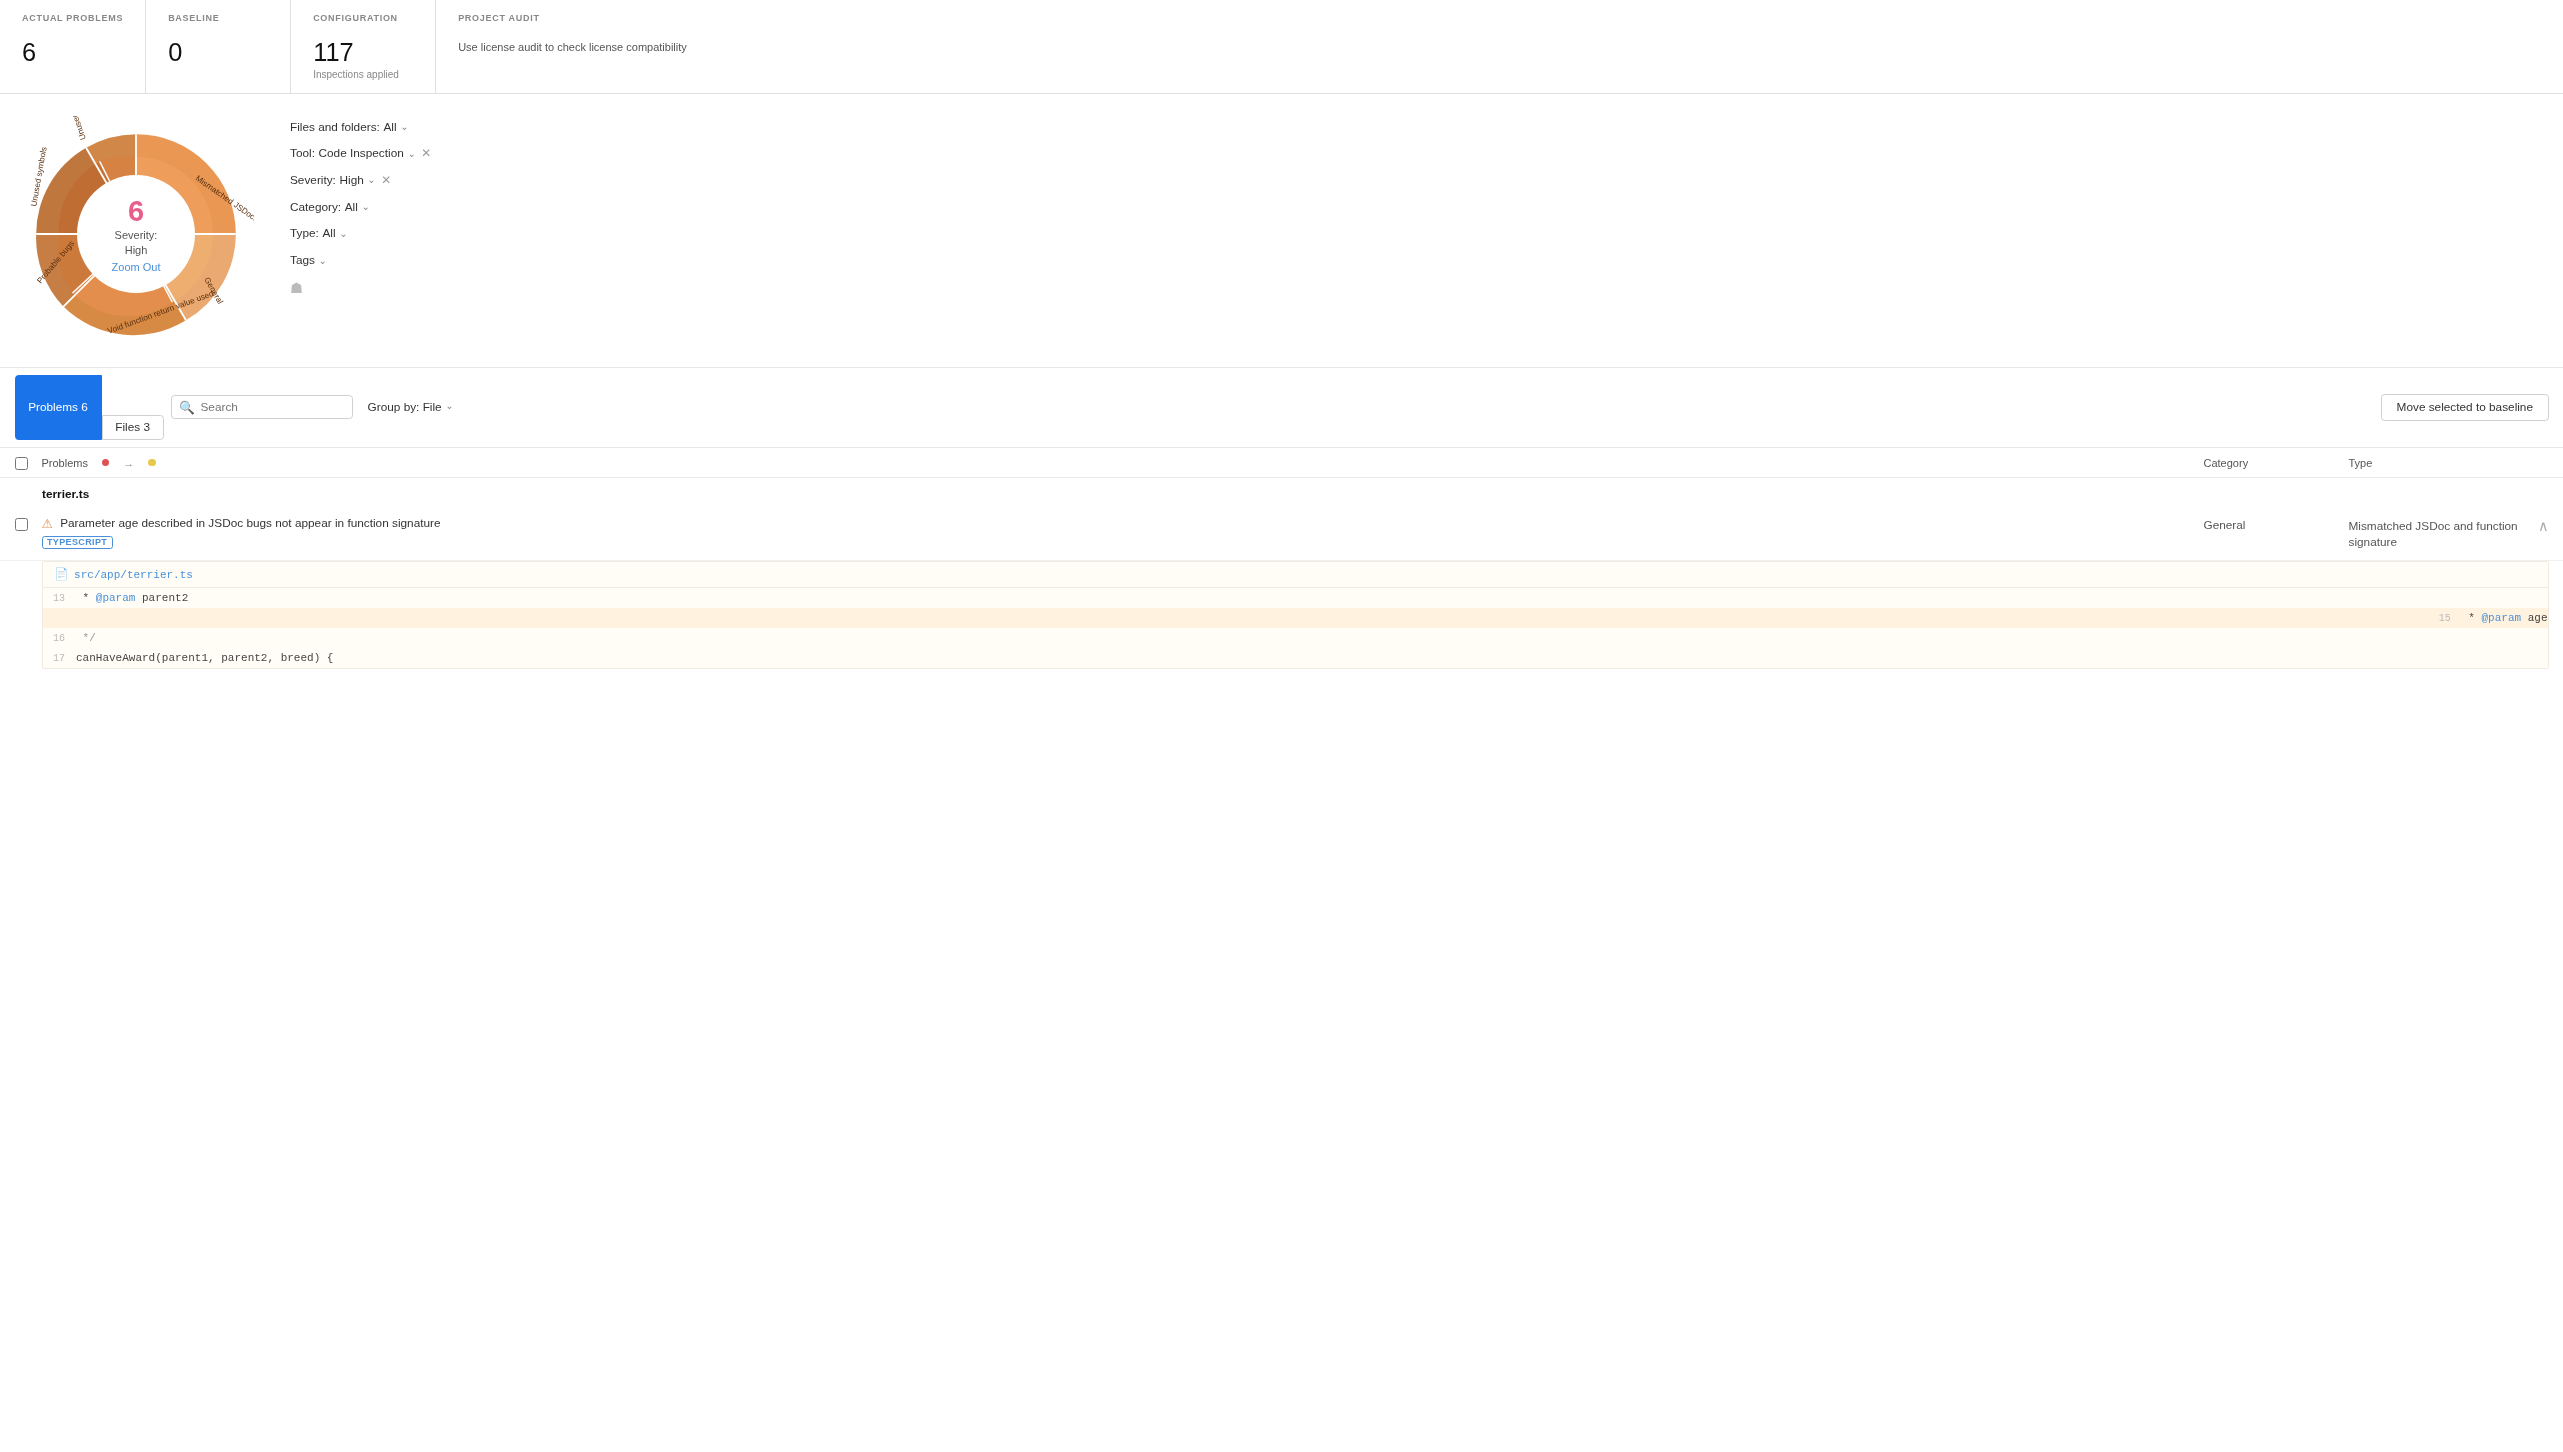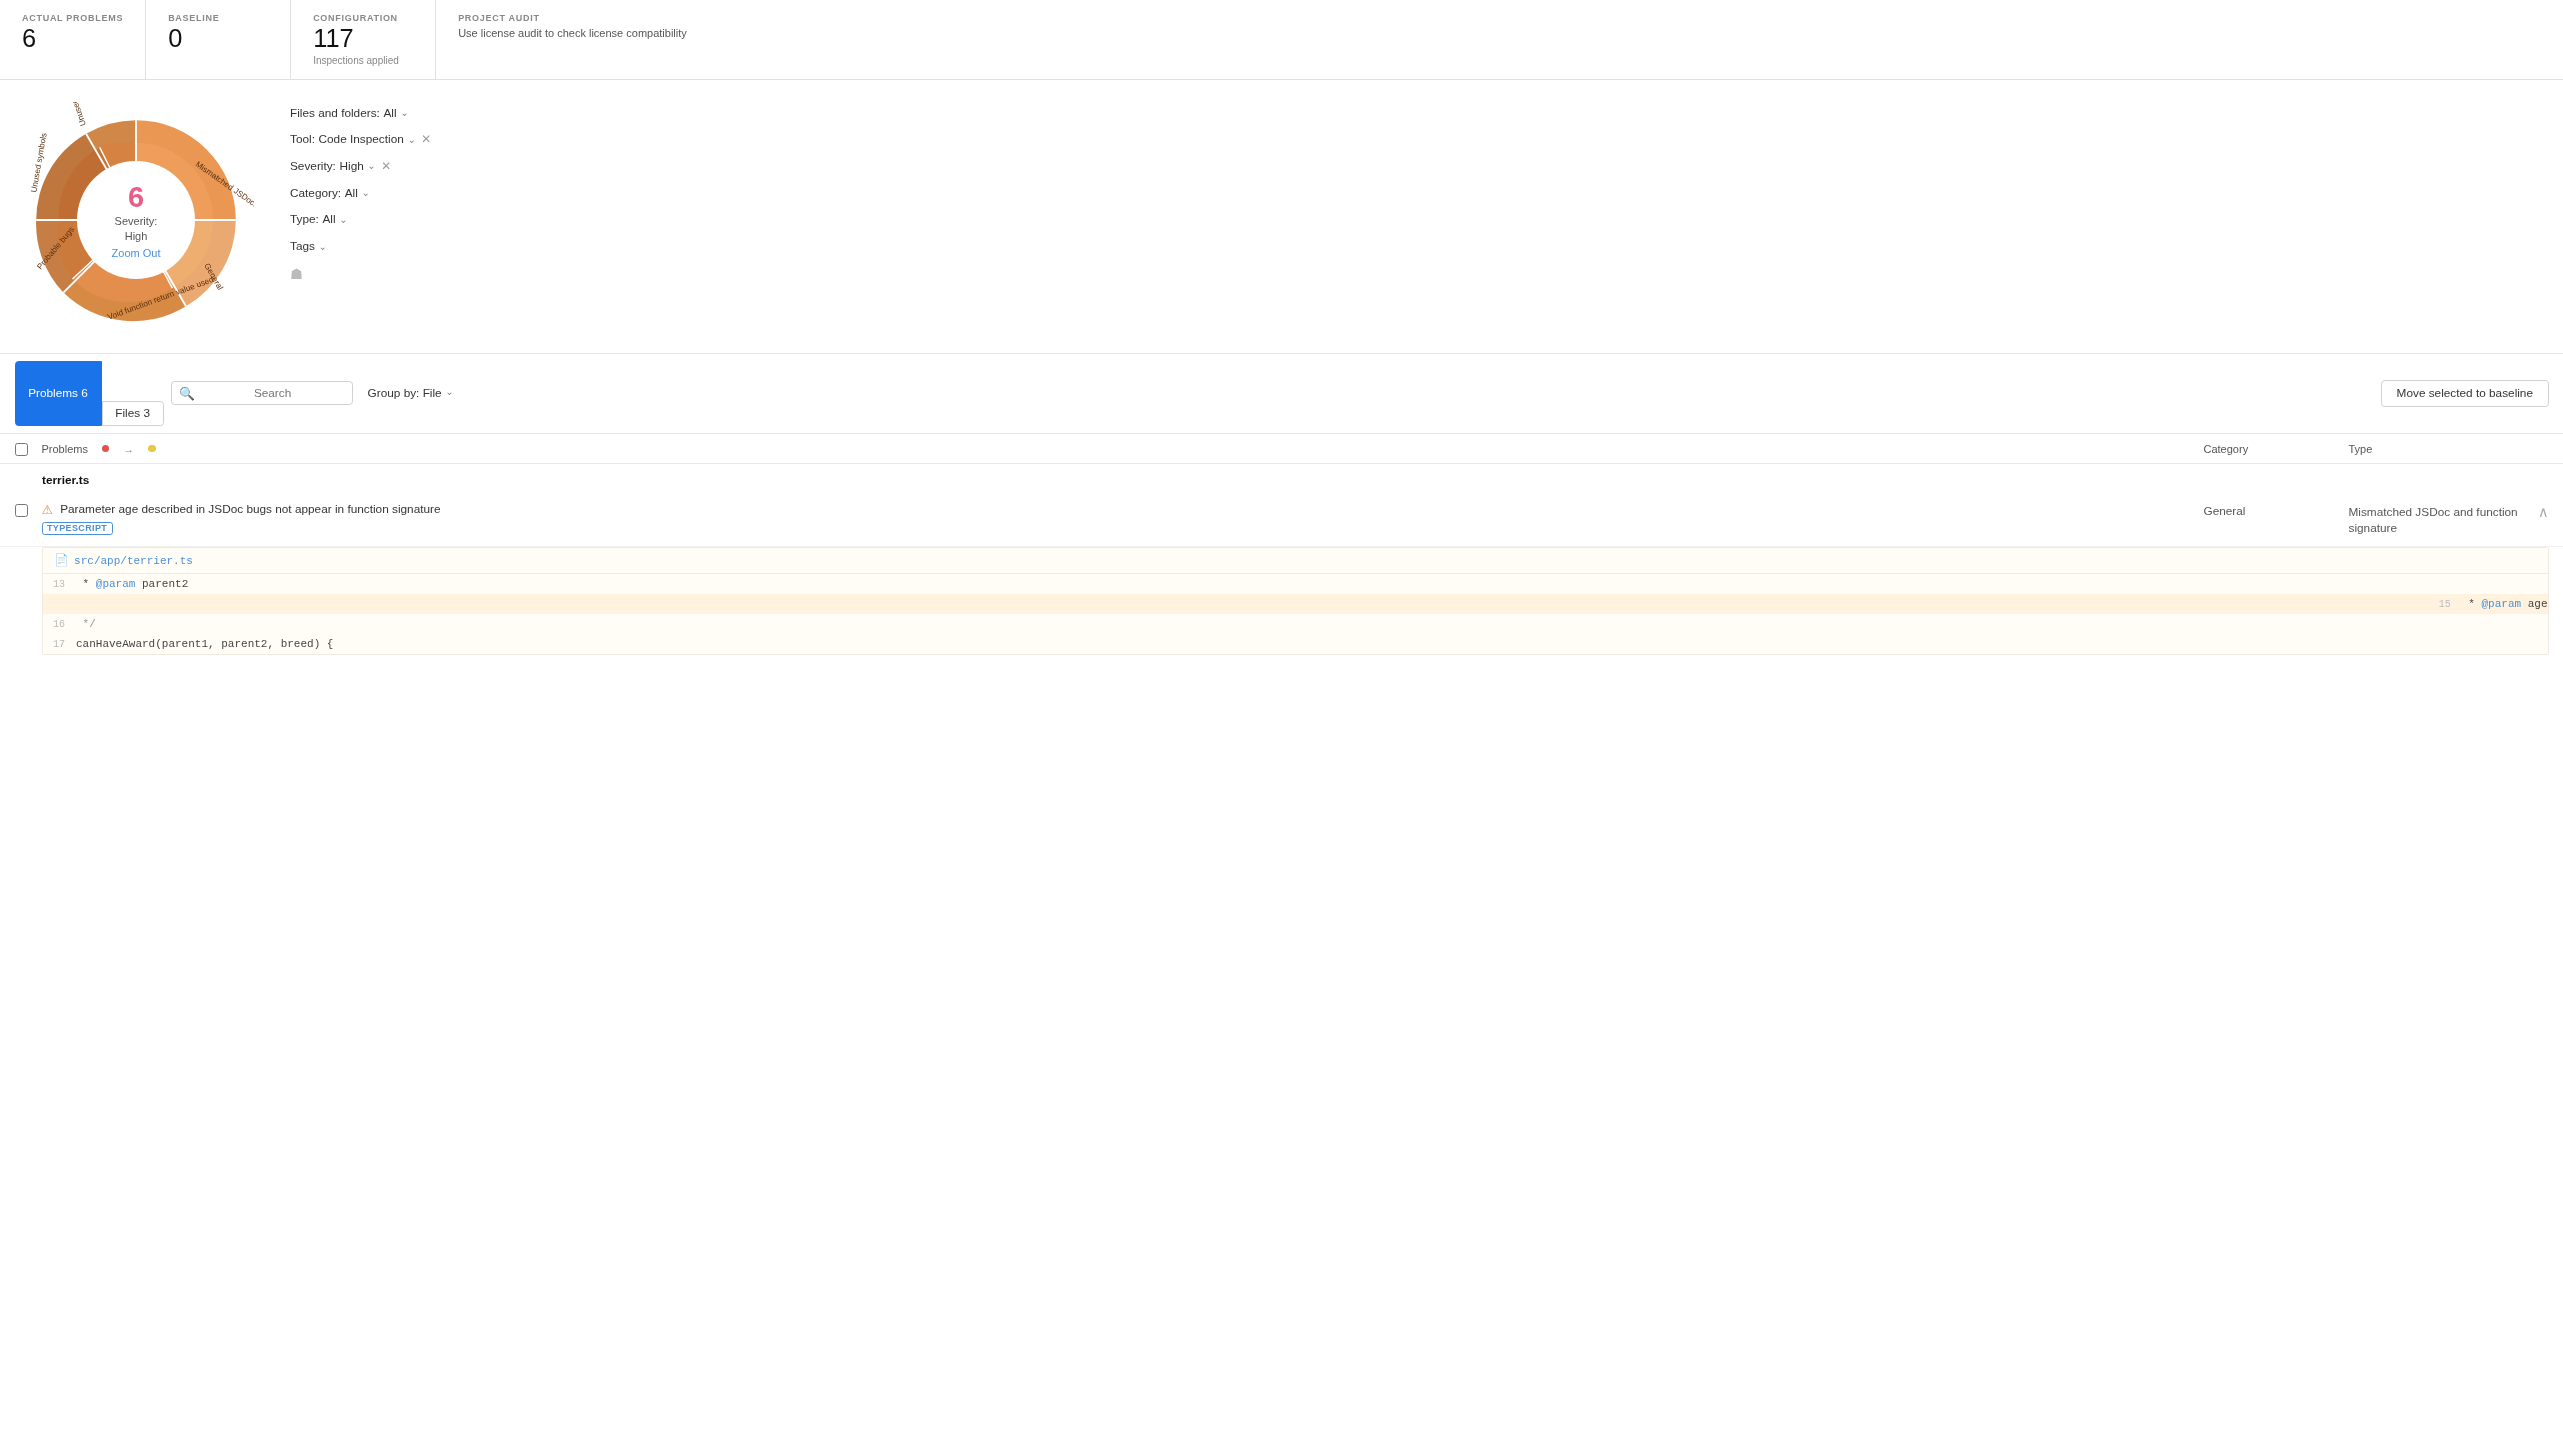--- a/index.html
+++ b/index.html
@@ -15,21 +15,21 @@
       border-right: 0.9px solid #e0e0e0;
       min-width: 145px;
     }
     .stat-card:last-child { border-right: none; }
     .stat-label {
       font-size: 9px;
       font-weight: 600;
       letter-spacing: 0.08em;
       color: #888;
       text-transform: uppercase;
-      margin-bottom: 2px;
+      margin-bottom: 16px;
     }
     .stat-value {
       font-size: 25.4px;
       font-weight: 400;
       color: #111;
       line-height: 1.1;
     }
     .stat-sub {
       font-size: 10px;
       color: #888;
@@ -156,21 +156,20 @@
       gap: 5.4px;
       background: #fff;
     }
     .search-box input {
       border: none;
       outline: none;
       font-size: 11.8px;
       color: #333;
       background: transparent;
       width: 100%;
-      text-align: center;
     }
     .search-icon { color: #aaa; font-size: 12.7px; }
     .group-by {
       display: flex;
       align-items: flex-start;
       gap: 3.6px;
       font-size: 11.8px;
       color: #333;
       cursor: pointer;
       padding: 3.6px 7.3px;

